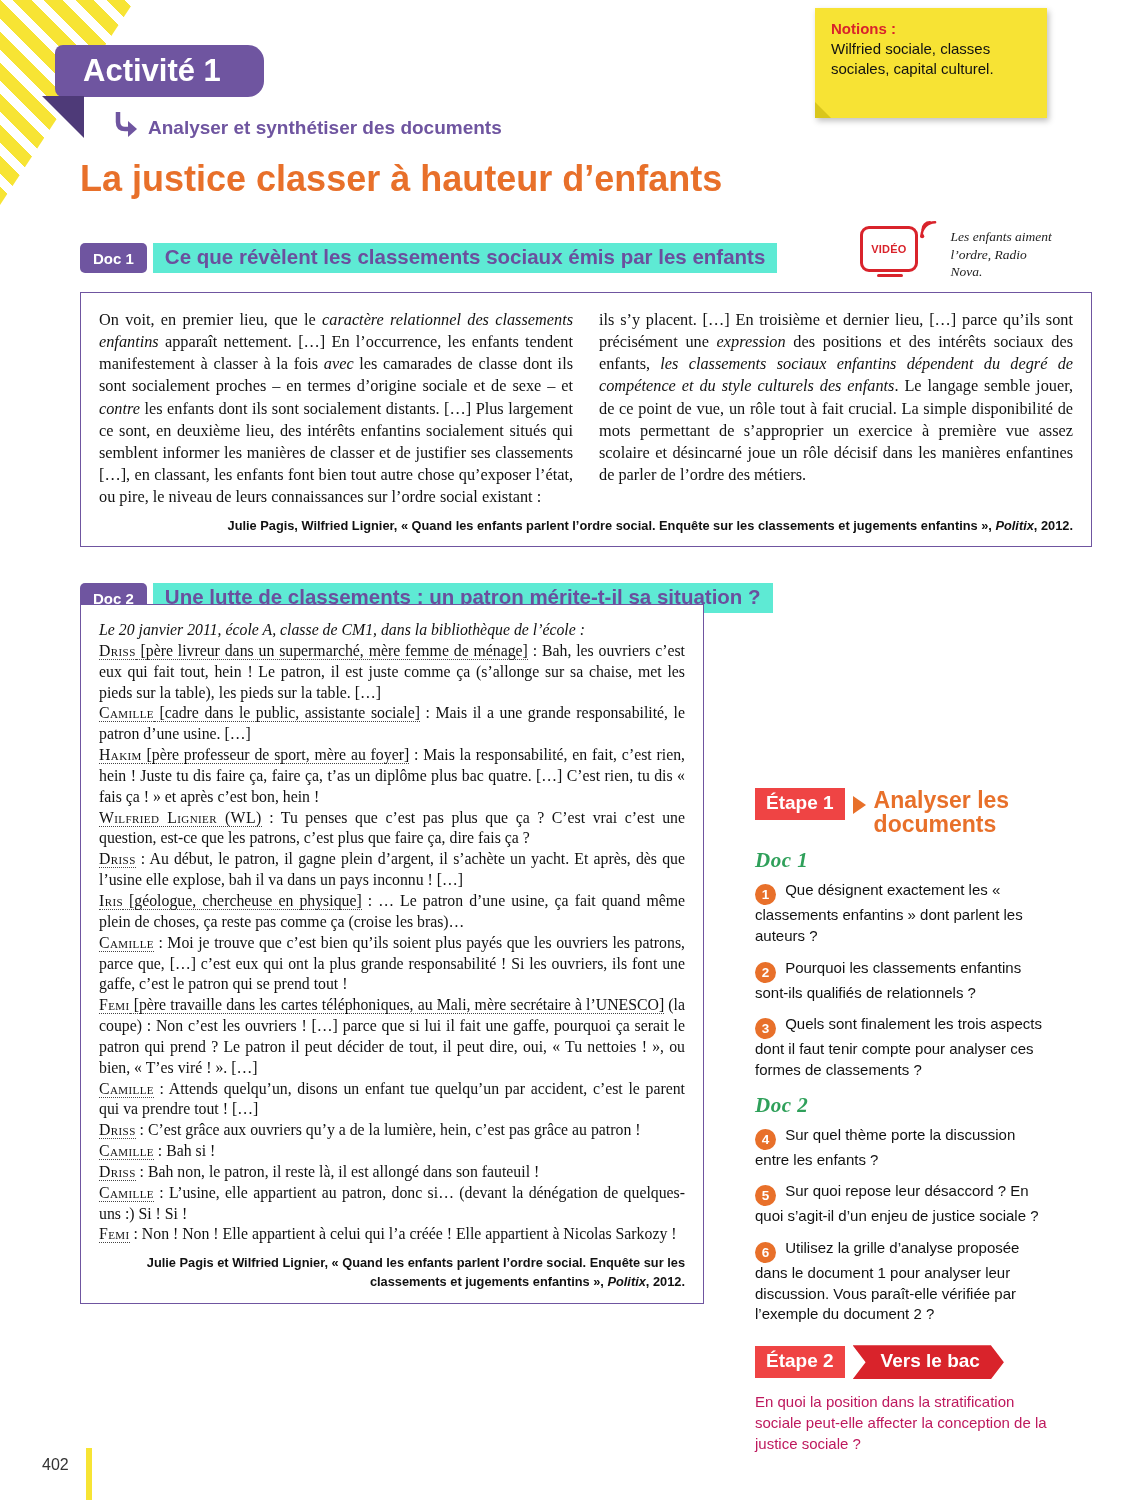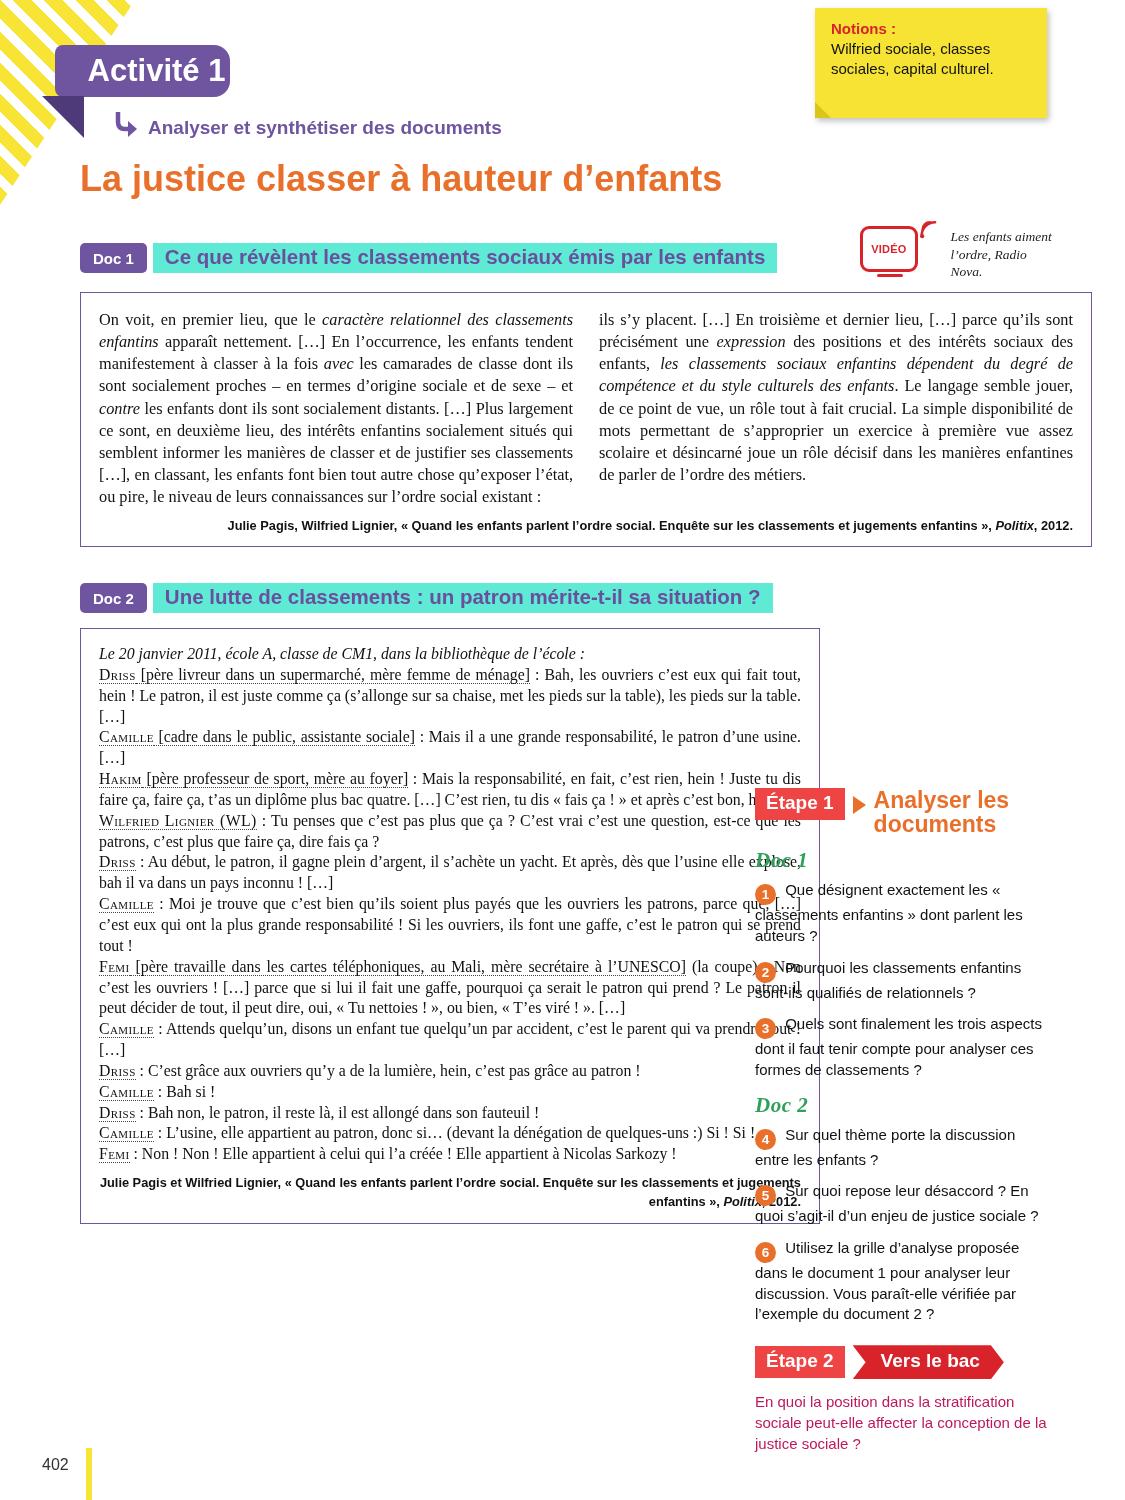--- a/index.html
+++ b/index.html
@@ -8,23 +8,23 @@
 
   
   .corner-stripes {
     position:absolute; left:0; top:0; width:135px; height:205px;
     background:repeating-linear-gradient(45deg, #f7e434 0 13px, #ffffff 13px 22px);
     clip-path:polygon(0 0, 100% 0, 0 100%);
   }
 
   
   .activity-banner {
-    position:absolute; left:55px; top:45px; width:175px; height:52px;
+    position:absolute; left:55px; top:45px; width:209px; height:52px;
     background:#6f55a0; border-radius:8px 16px 16px 8px;
-    display:flex; align-items:center; justify-content:center;
+    display:flex; align-items:center; 
     color:#fff; font-weight:bold; font-size:31px;padding-left:28px;
   }
   .banner-fold {
     position:absolute; left:42px; top:96px; width:0; height:0;
     border-right:42px solid #4e3a78; border-bottom:42px solid transparent;
   }
   .subtitle-row { position:absolute; left:112px; top:110px; display:flex; align-items:flex-start; gap:8px; }
   .subtitle-row .arrow-icon { margin-top:0; }
   .subtitle-text { color:#6f55a0; font-weight:bold; font-size:19px; padding-top:7px; }
 
@@ -66,21 +66,21 @@
   .video-monitor:after {
     content:""; position:absolute; left:14px; bottom:-8px; width:26px; height:3px; background:#d9232b; border-radius:2px;
   }
   .video-label { color:#d9232b; font-weight:bold; font-size:11px; letter-spacing:0.2px; }
   .wifi { margin-left:-4px; margin-top:2px; }
   .video-caption { font-family:"Liberation Serif", serif; font-style:italic; font-size:13.5px; line-height:1.3; color:#222; margin-left:8px; margin-top:16px; width:110px; }
 
   
   .doc-box { position:absolute; background:#fff; border:1.6px solid #6f55a0; }
   .doc1-box { left:80px; top:292px; width:1012px; padding:16px 18px 10px; }
-  .doc2-box { left:80px; top:628px; width:740px; padding:15px 18px 12px; }
+  .doc2-box { left:80px; top:604px; width:624px; padding:15px 18px 12px; }
 
   .cols { display:flex; gap:26px; }
   .col { flex:1; font-family:"Liberation Serif", serif; font-size:16.3px; line-height:1.36; text-align:justify; color:#111; hyphens:auto; }
 
   .doc-citation {
     text-align:right; font-size:12.8px; font-weight:600; line-height:1.45;
     margin-top:9px; color:#111; font-family:"Liberation Sans", sans-serif;
   }
 
   .dlg-line { font-family:"Liberation Serif", serif; font-size:15.8px; line-height:1.32; text-align:justify; color:#111; }
@@ -182,20 +182,21 @@
   </div>
 
   <div class="doc-box doc2-box">
     <div>
         <p class="dlg-line"><span class="seg-i">Le 20 janvier 2011, école A, classe de CM1, dans la bibliothèque de l’école :</span></p>
         <p class="dlg-line"><span class="seg-name">Driss</span><span class="seg-desc"> [père livreur dans un supermarché, mère femme de ménage]</span><span> : Bah, les ouvriers c’est eux qui fait tout, hein ! Le patron, il est juste comme ça (s’allonge sur sa chaise, met les pieds sur la table), les pieds sur la table. […]</span></p>
         <p class="dlg-line"><span class="seg-name">Camille</span><span class="seg-desc"> [cadre dans le public, assistante sociale]</span><span> : Mais il a une grande responsabilité, le patron d’une usine. […]</span></p>
         <p class="dlg-line"><span class="seg-name">Hakim</span><span class="seg-desc"> [père professeur de sport, mère au foyer]</span><span> : Mais la responsabilité, en fait, c’est rien, hein ! Juste tu dis faire ça, faire ça, t’as un diplôme plus bac quatre. […] C’est rien, tu dis « fais ça ! » et après c’est bon, hein !</span></p>
         <p class="dlg-line"><span class="seg-name">Wilfried Lignier (WL)</span><span> : Tu penses que c’est pas plus que ça ? C’est vrai c’est une question, est-ce que les patrons, c’est plus que faire ça, dire fais ça ?</span></p>
         <p class="dlg-line"><span class="seg-name">Driss</span><span> : Au début, le patron, il gagne plein d’argent, il s’achète un yacht. Et après, dès que l’usine elle explose, bah il va dans un pays inconnu ! […]</span></p>
+        <p class="dlg-line"><span class="seg-name">Iris</span><span class="seg-desc"> [géologue, chercheuse en physique]</span><span> : … Le patron d’une usine, ça fait quand même plein de choses, ça reste pas comme ça (croise les bras)…</span></p>
         <p class="dlg-line"><span class="seg-name">Camille</span><span> : Moi je trouve que c’est bien qu’ils soient plus payés que les ouvriers les patrons, parce que, […] c’est eux qui ont la plus grande responsabilité ! Si les ouvriers, ils font une gaffe, c’est le patron qui se prend tout !</span></p>
         <p class="dlg-line"><span class="seg-name">Femi</span><span class="seg-desc"> [père travaille dans les cartes téléphoniques, au Mali, mère secrétaire à l’UNESCO]</span><span> (la coupe) : Non c’est les ouvriers ! […] parce que si lui il fait une gaffe, pourquoi ça serait le patron qui prend ? Le patron il peut décider de tout, il peut dire, oui, « Tu nettoies ! », ou bien, « T’es viré ! ». […]</span></p>
         <p class="dlg-line"><span class="seg-name">Camille</span><span> : Attends quelqu’un, disons un enfant tue quelqu’un par accident, c’est le parent qui va prendre tout ! […]</span></p>
         <p class="dlg-line"><span class="seg-name">Driss</span><span> : C’est grâce aux ouvriers qu’y a de la lumière, hein, c’est pas grâce au patron !</span></p>
         <p class="dlg-line"><span class="seg-name">Camille</span><span> : Bah si !</span></p>
         <p class="dlg-line"><span class="seg-name">Driss</span><span> : Bah non, le patron, il reste là, il est allongé dans son fauteuil !</span></p>
         <p class="dlg-line"><span class="seg-name">Camille</span><span> : L’usine, elle appartient au patron, donc si… (devant la dénégation de quelques-uns :) Si ! Si !</span></p>
         <p class="dlg-line"><span class="seg-name">Femi</span><span> : Non ! Non ! Elle appartient à celui qui l’a créée ! Elle appartient à Nicolas Sarkozy !</span></p>
       </div>
     <p class="doc-citation"><span>Julie Pagis et Wilfried Lignier, « Quand les enfants parlent l’ordre social. Enquête sur les classements et jugements enfantins », </span><span class="seg-i">Politix</span><span>, 2012.</span></p>

